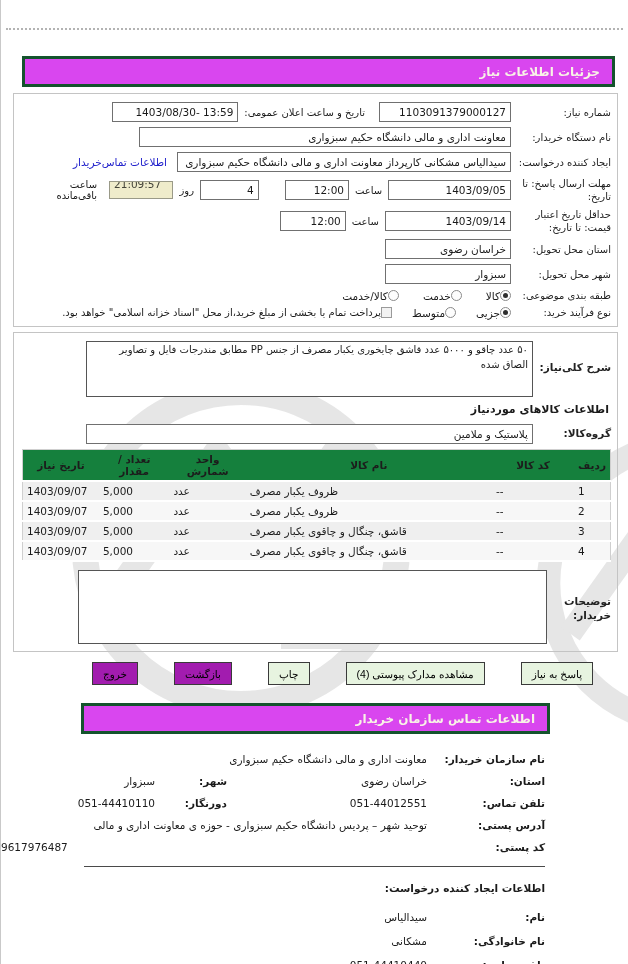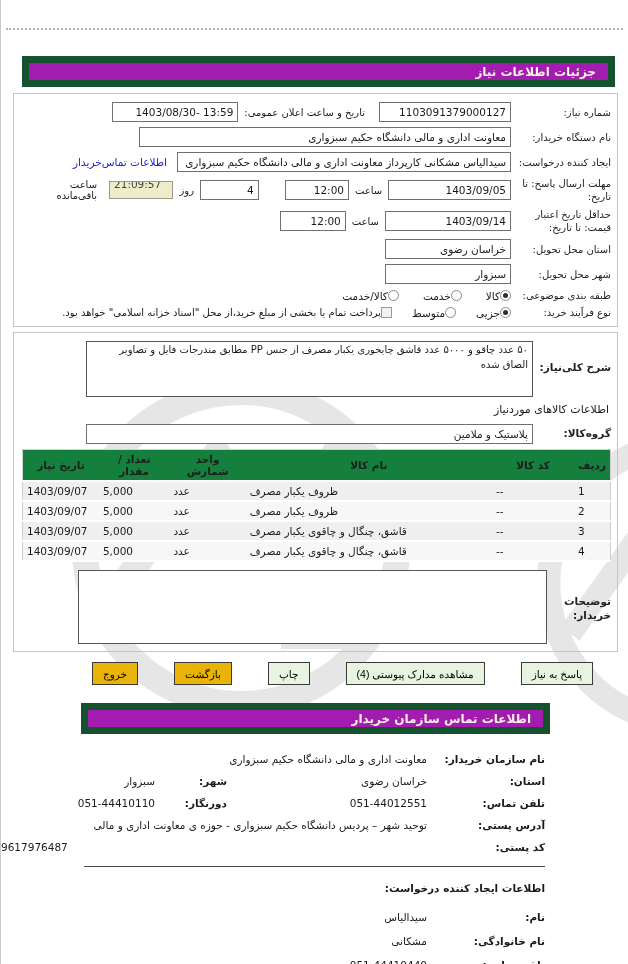--- a/index.html
+++ b/index.html
@@ -4,21 +4,21 @@
 <style>
   html,body{margin:0;padding:0;background:#fff;}
   .page{position:relative;width:628px;height:964px;overflow:hidden;direction:rtl;
         font-family:"DejaVu Sans",sans-serif;font-size:11px;color:#1a1a1a;background:#fff;
         border-left:1px solid #c9c9c9;box-sizing:border-box;}
   .watermark{position:absolute;z-index:1;pointer-events:none;opacity:.45;}
   .content{position:relative;z-index:2;}
 
   .dotted{margin:28px 5px 0 5px;border-top:2px dotted #b3b3b3;}
 
-  .bar{background:#a21caf;border:7px solid #14532d;color:#f8f3e6;font-weight:bold;font-size:12px;
+  .bar{background:#d946ef;border:3px solid #14532d;color:#f8f3e6;font-weight:bold;font-size:12px;
        height:31px;display:flex;align-items:center;padding:0 12px;box-sizing:border-box;}
   .bar1{margin:26px 13px 0 21px;}
   .bar2{margin:18px 78px 0 80px;}
 
   .panel{margin:6px 10px 0 12px;border:1px solid #c4c4c4;padding:8px 6px 5px 8px;background:transparent;}
   .panelB{margin-top:5px;}
 
   .row{display:flex;align-items:center;margin-bottom:5px;}
   .row.top{align-items:flex-start;}
   .lbl{width:96px;flex:0 0 96px;padding-left:4px;font-size:10px;line-height:1.3;color:#222;}
@@ -39,36 +39,36 @@
          position:relative;flex:0 0 auto;box-sizing:border-box;}
   .radio.checked::after{content:"";position:absolute;left:2px;top:2px;right:2px;bottom:2px;
          border-radius:50%;background:#2e2e2e;}
   .checkbox{width:11px;height:11px;border:1px solid #9a9a9a;background:#f2f2f2;flex:0 0 auto;box-sizing:border-box;}
   .opts{display:flex;align-items:center;gap:24px;flex-wrap:nowrap;}
   .opt{display:flex;align-items:center;white-space:nowrap;font-size:10.5px;}
 
   .desc-box{width:447px;height:56px;border:1px solid #555;background:#fff;box-sizing:border-box;
             padding:1px 4px;font-size:10px;line-height:1.45;overflow:hidden;}
   .lbl70{width:74px;flex:0 0 74px;}
-  .section-title{font-weight:normal;font-size:11px;margin:6px 2px 8px;}
+  .section-title{font-weight:bold;font-size:11px;margin:6px 2px 8px;}
 
   table.goods{width:100%;border-collapse:collapse;font-size:10.5px;border:1px solid #cfcfcf;margin:2px 0 8px;}
   table.goods th{background:#15803d;color:#1c1c1c;font-weight:bold;padding:3px 4px;border-bottom:2px solid #fff;}
   table.goods td{padding:3px 4px;text-align:left;border-bottom:2px solid #fff;}
   table.goods tbody tr:nth-child(odd){background:#efefef;}
   table.goods tbody tr:nth-child(even){background:#f7f7f7;}
 
   .notes-box{flex:1 1 auto;height:74px;border:1px solid #555;background:#fff;box-sizing:border-box;margin-left:56px;}
   .lbl-notes{width:60px;flex:0 0 60px;font-weight:bold;font-size:10.5px;line-height:1.35;}
 
   .btns{display:flex;justify-content:center;gap:36px;margin-top:10px;position:relative;right:-28px;}
   .btn{height:23px;padding:0 10px;display:flex;align-items:center;border:1px solid #3a3a3a;
        font-size:10.5px;cursor:pointer;white-space:nowrap;box-sizing:border-box;}
   .btn-green{background:#e7f4e0;}
-  .btn-pink{background:#eab308;}
+  .btn-pink{background:#a21caf;}
 
   .contact{margin:19px 83px 0 0;display:grid;grid-template-columns:118px 200px 72px 1fr;
            row-gap:10px;font-size:10.5px;align-items:baseline;}
   .clabel{font-weight:bold;white-space:nowrap;}
   .cval{white-space:nowrap;}
   .span3{grid-column:2 / 5;}
   .sep{margin:13px 83px 0 83px;border:none;border-top:1px solid #4a4a4a;}
   .creator-title{margin:15px 83px 0 0;font-weight:bold;font-size:10.5px;}
   .creator{margin:17px 83px 0 0;display:grid;grid-template-columns:118px 1fr;row-gap:12px;
            font-size:10.5px;align-items:baseline;}

